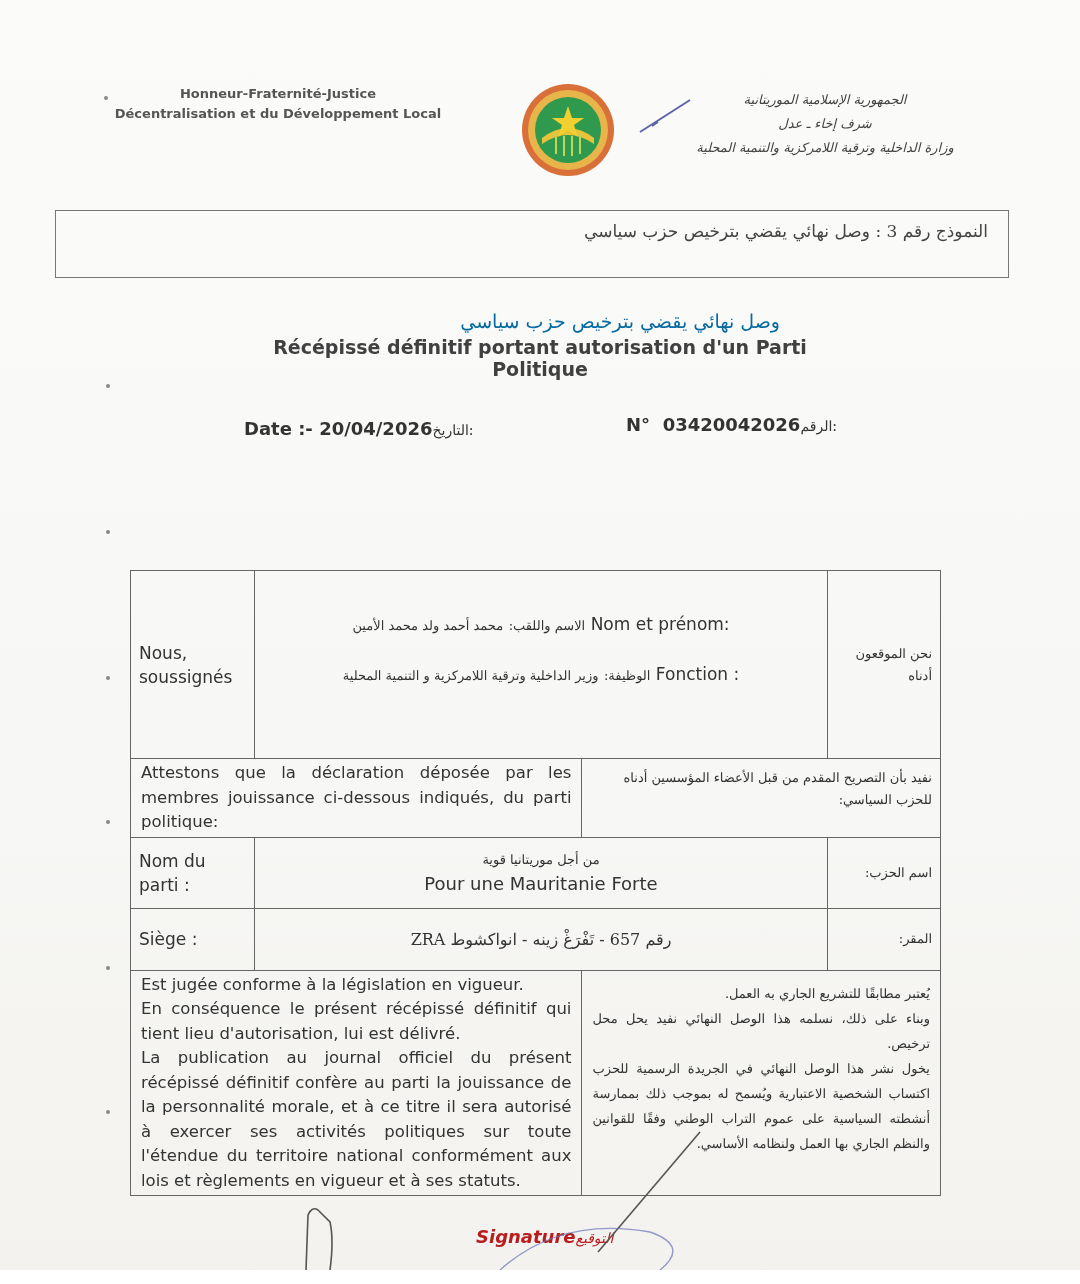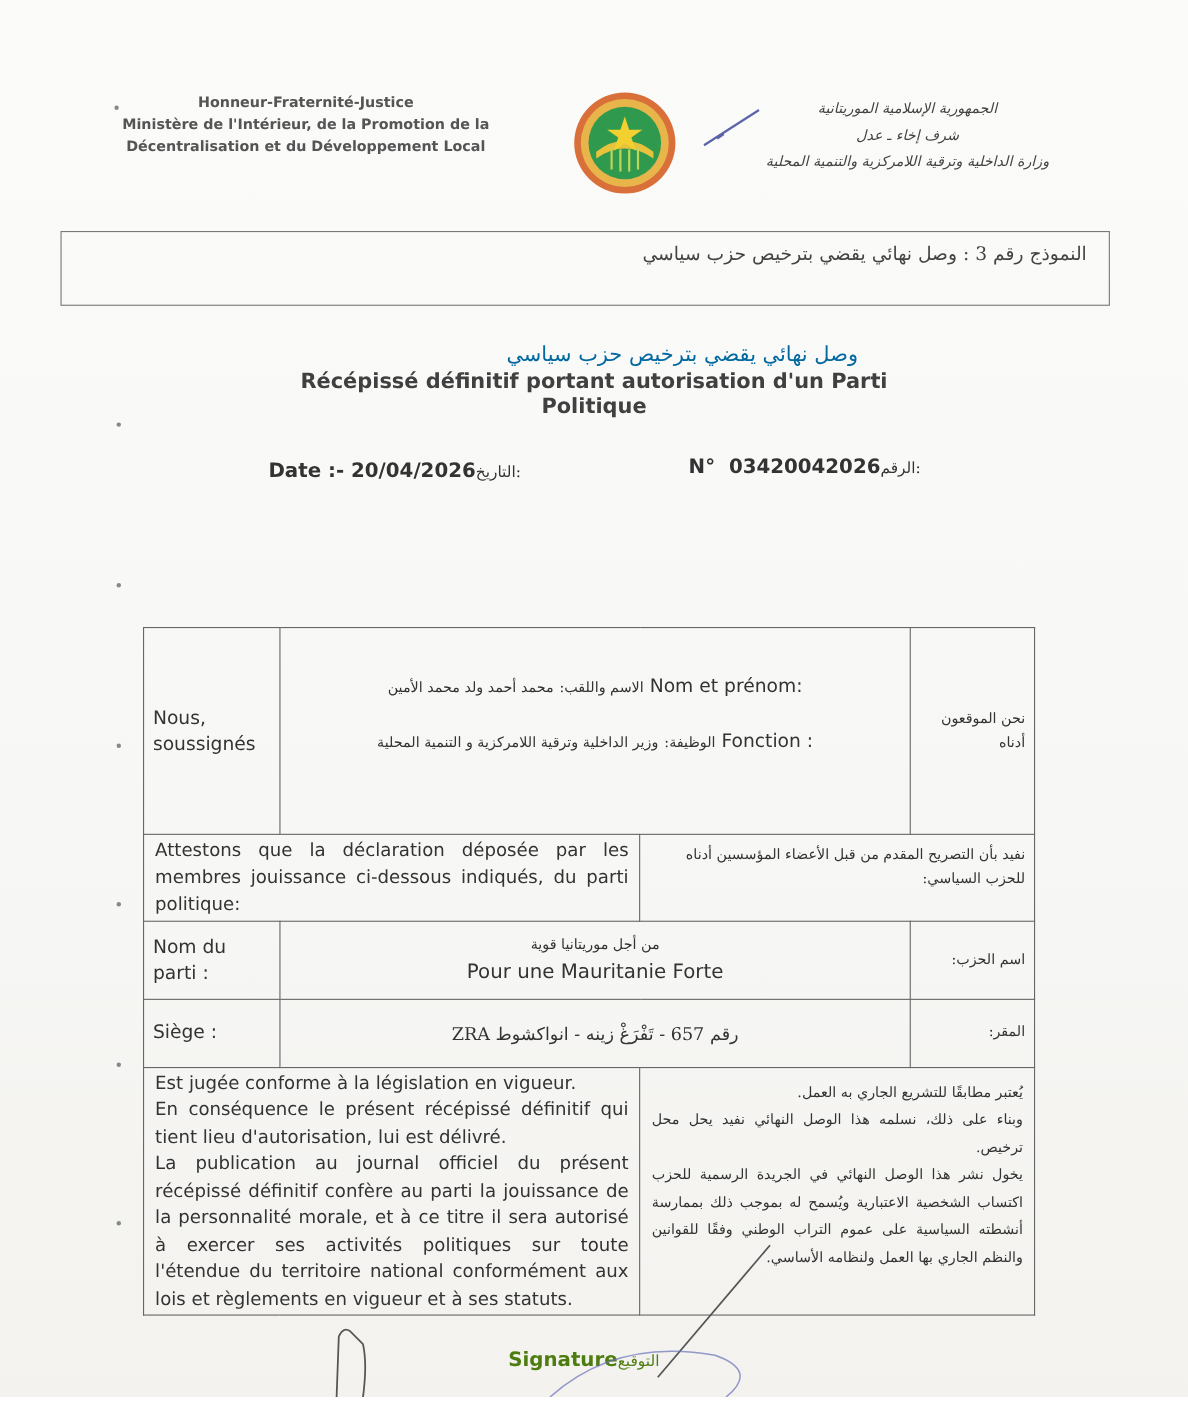--- a/index.html
+++ b/index.html
@@ -62,41 +62,40 @@
     border: 1.5px solid #666; border-collapse: collapse;
   }
   .main-table td { border: 1.5px solid #666; vertical-align: middle; padding: 11px; }
   .lbl-fr { font-size: 17px; color: #333; padding: 0 8px !important; line-height: 24px; }
   .lbl-ar { direction: rtl; text-align: right; font-family: "DejaVu Serif", serif; font-size: 13px; color: #333; padding: 0 8px !important; line-height: 22px; }
   .center-cell { text-align: center; font-size: 17px; color: #333; }
   .center-cell .ar { font-family: "DejaVu Serif", serif; font-size: 13px; }
   .just { text-align: justify; font-size: 16.5px; line-height: 24.5px; color: #333; padding: 2px 10px !important; }
   .just-ar { direction: rtl; text-align: justify; font-family: "DejaVu Serif", serif; font-size: 13px; line-height: 25px; color: #333; padding: 10px 10px 0 10px !important; vertical-align: top !important; }
 
-  .sign-line { position: absolute; left: 462px; top: 1226px; font-size: 18px; font-weight: bold; color: #4d7c0f; }
+  .sign-line { position: absolute; left: 476px; top: 1226px; font-size: 18px; font-weight: bold; color: #b91c1c; font-style: italic; }
   .sign-line .ar { font-family: "DejaVu Serif", serif; font-size: 14px; font-weight: normal; }
   .overlay { position: absolute; left: 0; top: 0; width: 1080px; height: 1270px; pointer-events: none; }
 </style>
 </head>
 <body>
 
 <div class="paper"></div>
 <div class="bottom-strip"></div>
 
 <div class="dot" style="left:104px;top:96px;"></div>
 <div class="dot" style="left:106px;top:384px;"></div>
 <div class="dot" style="left:106px;top:530px;"></div>
 <div class="dot" style="left:106px;top:676px;"></div>
 <div class="dot" style="left:106px;top:820px;"></div>
 <div class="dot" style="left:106px;top:966px;"></div>
 <div class="dot" style="left:106px;top:1110px;"></div>
 
 <div class="hdr-fr">
   <div>Honneur-Fraternité-Justice</div>
-  <div>Ministère de l'Intérieur, de la Promotion de la</div>
   <div>Décentralisation et du Développement Local</div>
 </div>
 
 <svg class="emblem" viewBox="0 0 96 96">
   <circle cx="48" cy="48" r="46" fill="#d9703a"></circle>
   <circle cx="48" cy="48" r="40" fill="#e7b54a"></circle>
   <circle cx="48" cy="48" r="33" fill="#2f9a4e"></circle>
   <path d="M22 56 Q48 36 74 56 L74 62 Q48 44 22 62 Z" fill="#e8c23a"></path>
   <polygon points="48,24 52,36 64,36 54,43 58,55 48,48 38,55 42,43 32,36 44,36" fill="#f2d02f"></polygon>
   <path d="M36 72 L36 52 M44 74 L44 54 M52 74 L52 54 M60 72 L60 52" stroke="#bfd55a" stroke-width="2"></path>

